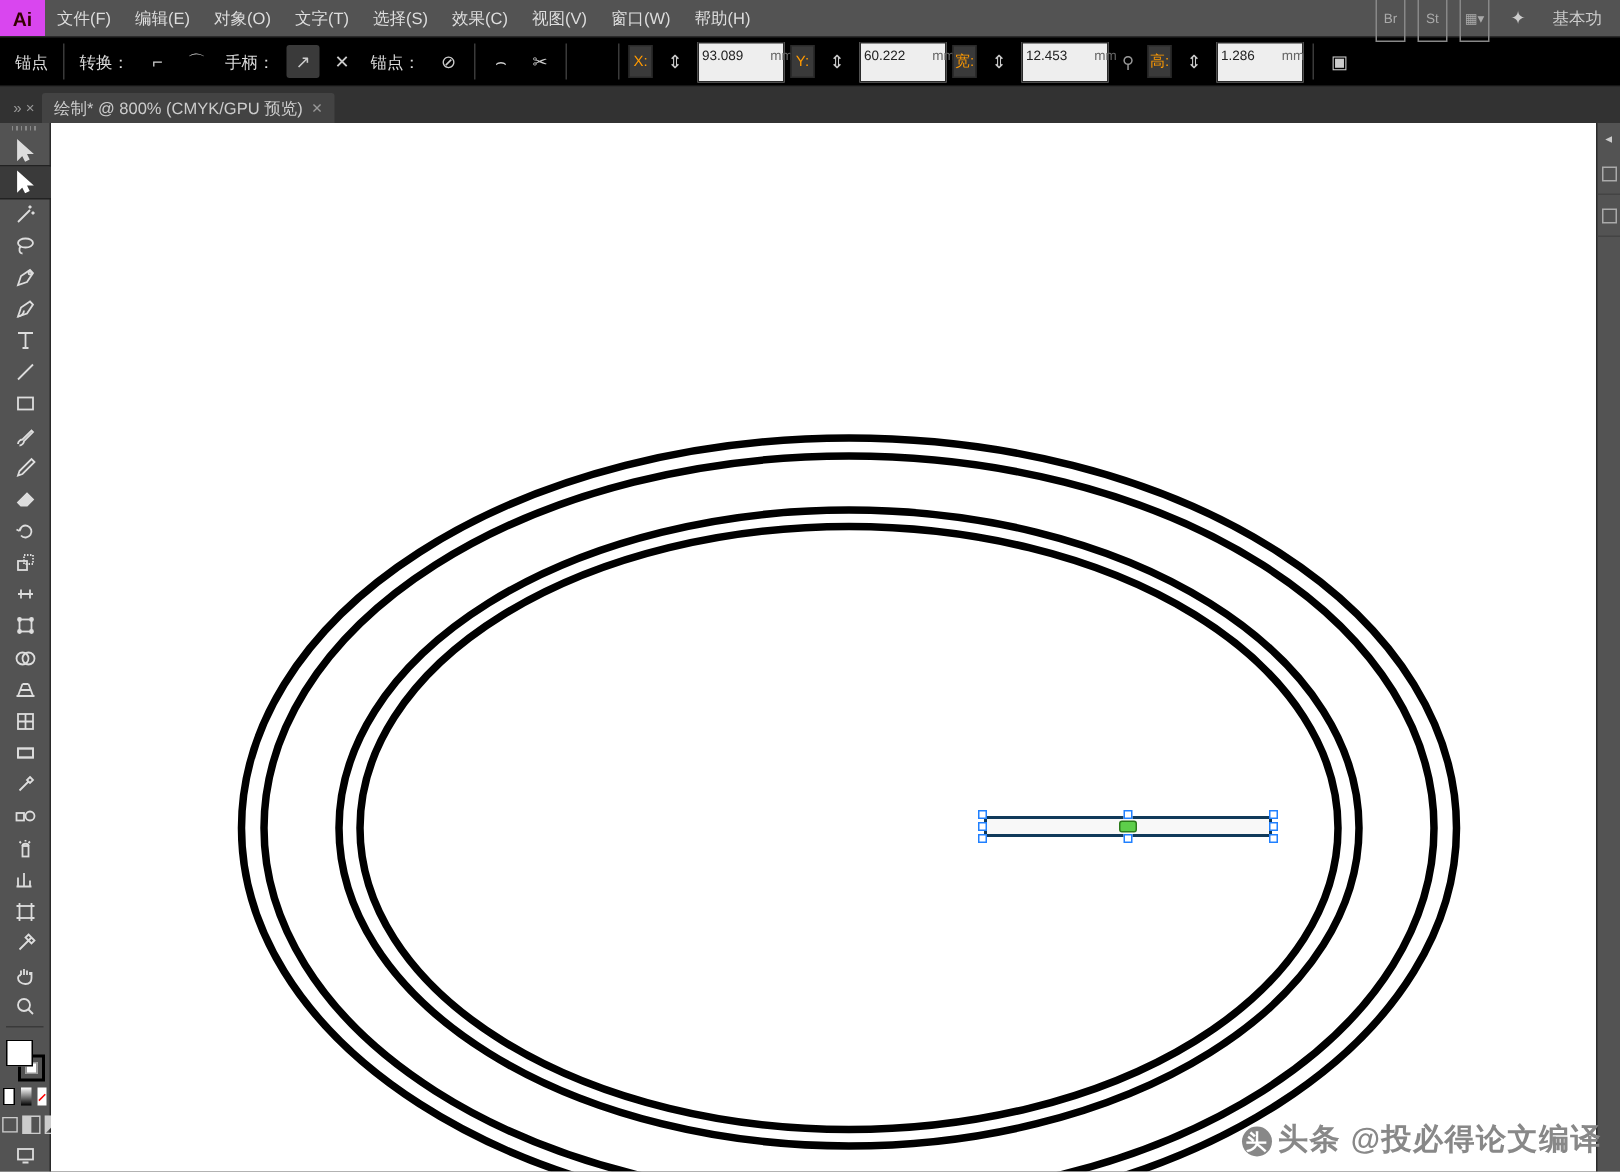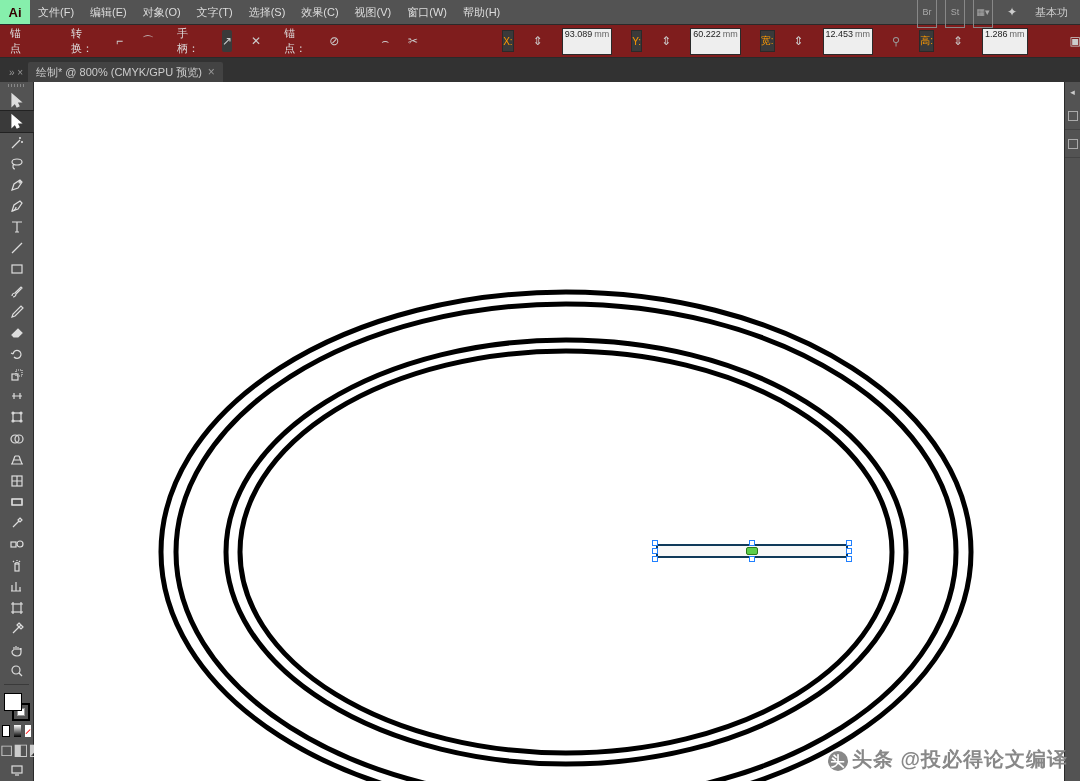--- a/index.html
+++ b/index.html
@@ -1,30 +1,30 @@
 <!DOCTYPE html>
 <html><head>
 <meta charset="utf-8">
 <style>
 *{margin:0;padding:0;box-sizing:border-box;user-select:none;font-family:"Microsoft YaHei",sans-serif}
 body{width:1080px;height:781px;background:#323232;overflow:hidden;position:relative}
 .menubar{height:24px;background:#535353;display:flex;align-items:center;color:#ddd;font-size:11px}
-.ai-logo{width:30px;height:24px;background:#86efac;color:#330000;display:flex;align-items:center;justify-content:center;font-weight:bold;font-size:13px}
+.ai-logo{width:30px;height:24px;background:#d946ef;color:#330000;display:flex;align-items:center;justify-content:center;font-weight:bold;font-size:13px}
 .menu-item{padding:0 8px;cursor:pointer}
 .menu-right{margin-left:auto;display:flex;align-items:center;gap:8px;padding-right:8px}
 .menu-icon{width:20px;height:32px;border:1px solid #888;display:flex;align-items:center;justify-content:center;font-size:9px;color:#aaa}
 .basic{color:#ccc;font-size:11px;padding:0 4px}
-.optbar{height:34px;background:#7f1d1d;display:flex;align-items:center;color:#ccc;font-size:11px;border-top:1px solid #2a2a2a;border-bottom:1px solid #2a2a2a;padding:0 6px;gap:19px}
+.optbar{height:34px;background:#000000;display:flex;align-items:center;color:#ccc;font-size:11px;border-top:1px solid #2a2a2a;border-bottom:1px solid #2a2a2a;padding:0 6px;gap:4px}
 .opt-label{color:#ddd;font-size:11px;padding:0 4px}
 .opt-btn{width:22px;height:22px;display:flex;align-items:center;justify-content:center;color:#ccc;cursor:pointer;font-size:12px;border-radius:2px}
 .opt-btn.active{background:#3a3a3a}
 .opt-sep{width:1px;height:24px;background:#3a3a3a;margin:0 2px}
 .coord-label{width:16px;height:22px;background:#3a3a3a;color:#ff9a00;display:flex;align-items:center;justify-content:center;font-size:10px;border:1px solid #2a2a2a}
-.coord-input{width:58px;height:27px;background:#eee;color:#222;font-size:9px;font-family:monospace;border:1px solid #2a2a2a;padding:0 2px;display:flex;align-items:flex-start}
-.unit{color:#666;margin-left:2px}
+.coord-input{width:58px;height:27px;background:#eee;color:#222;font-size:9px;font-family:monospace;border:1px solid #2a2a2a;padding:12px 2px;display:flex;align-items:flex-end}
+.unit{color:#666;margin-left:18px}
 .link-icon{width:18px;height:22px;display:flex;align-items:center;justify-content:center;color:#999}
 .tabbar{height:24px;background:#323232;display:flex;align-items:flex-end;padding-left:4px}
 .tab-handle{width:24px;height:20px;display:flex;align-items:center;justify-content:center;color:#999;font-size:10px}
 .doc-tab{height:20px;background:#434343;color:#ccc;font-size:11px;padding:0 8px;display:flex;align-items:center;gap:6px;border-radius:2px 2px 0 0}
 .tab-close{color:#999;cursor:pointer;font-size:12px}
 .workspace{position:absolute;top:82px;left:0;right:0;bottom:0;display:flex}
 .toolbar{width:34px;background:#535353;display:flex;flex-direction:column;border-right:1px solid #2a2a2a}
 .th{height:8px;display:flex;align-items:center;justify-content:center}
 .th::before{content:"";width:18px;height:3px;background:repeating-linear-gradient(90deg,#888 0 1px,transparent 1px 3px)}
 .tool{width:34px;height:22px;display:flex;align-items:center;justify-content:center;color:#ddd;cursor:pointer;position:relative}

